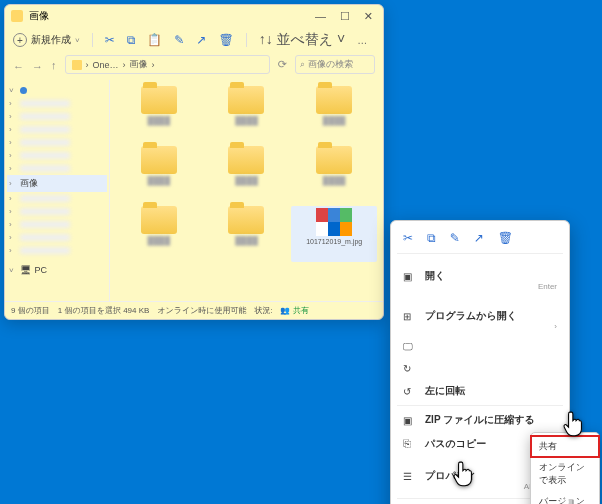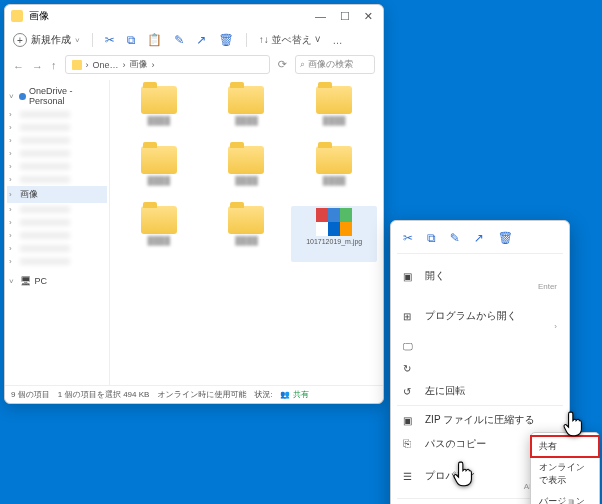--- a/index.html
+++ b/index.html
@@ -1,17 +1,17 @@
 <!DOCTYPE html>
 <html><head>
 <meta charset="utf-8">
 <style>
 * { margin:0; padding:0; box-sizing:border-box; font-family:"Segoe UI","Meiryo",sans-serif; }
 body { width:602px; height:504px; background:#0078d4; overflow:hidden; position:relative; }
-.window { position:absolute; left:4px; top:4px; width:380px; height:400px; background:#ffffff; border:1px solid #ccc; border-radius:6px; box-shadow:0 4px 16px rgba(0,0,0,.2); display:flex; flex-direction:column; font-size:10px; }
+.window { position:absolute; left:4px; top:4px; width:380px; height:316px; background:#fef9c3; border:1px solid #ccc; border-radius:6px; box-shadow:0 4px 16px rgba(0,0,0,.2); display:flex; flex-direction:column; font-size:10px; }
 .titlebar { display:flex; align-items:center; height:22px; padding:0 6px; }
 .titlebar .icon { width:12px; height:12px; background:#ffd868; border-radius:2px; margin-right:6px; }
 .titlebar .title { flex:1; font-size:10px; }
 .winbtns { display:flex; gap:14px; margin-right:4px; }
 .winbtns span { font-size:11px; color:#555; cursor:default; }
 .toolbar { display:flex; align-items:center; gap:12px; padding:4px 8px; height:26px; }
 .toolbar .newbtn { display:flex; align-items:center; gap:4px; font-size:10px; color:#333; }
 .toolbar .newbtn .circ { width:14px; height:14px; border:1px solid #888; border-radius:50%; display:flex; align-items:center; justify-content:center; color:#555; font-size:10px; }
 .toolbar .tic { color:#2f6fd0; font-size:12px; }
 .toolbar .sep { width:1px; height:14px; background:#ddd; }
@@ -42,21 +42,21 @@
 .item.file .thumb span:nth-child(5){background:#06c;}
 .item.file .thumb span:nth-child(6){background:#f90;}
 .item.file { background:#e4eefb; padding:2px; border-radius:2px; }
 .status { border-top:1px solid #eee; padding:3px 6px; font-size:8px; color:#555; display:flex; gap:8px; }
 .status .grn { color:#1a9641; }
 .ctx { position:absolute; left:390px; top:220px; width:180px; background:#fff; border:1px solid #ccc; border-radius:6px; box-shadow:0 6px 20px rgba(0,0,0,.3); font-size:10px; padding:4px 0; }
 .ctx .iconrow { display:flex; gap:14px; padding:6px 12px; }
 .ctx .iconrow span { color:#2f6fd0; font-size:12px; }
 .ctx .row { display:flex; align-items:center; gap:8px; padding:5px 12px; color:#333; }
 .ctx .row .ic { width:14px; color:#444; font-size:10px; }
-.ctx .row .lab { flex:1; }
+.ctx .row .lab { flex:1;font-weight:bold; }
 .ctx .row .hint { color:#999; font-size:8px;margin-top:21px; }
 .ctx hr { border:none; border-top:1px solid #eee; margin:2px 6px; }
 .sub { position:absolute; left:530px; top:432px; width:70px; background:#fff; border:1px solid #ccc; border-radius:5px; box-shadow:0 4px 14px rgba(0,0,0,.3); font-size:9px; padding:3px 0; }
 .sub .srow { padding:4px 8px; color:#333; }
 .sub .srow.hl { outline:2px solid #d22; outline-offset:-1px; }
 .hand { position:absolute; width:26px; height:30px; }
 .hand svg { width:100%; height:100%; filter:drop-shadow(0 1px 2px rgba(0,0,0,.5)); }
 </style>
 </head>
 <body>
@@ -79,21 +79,21 @@
         <span style="font-size:8px;color:#888">˅</span>
     </div>
     <span class="sep"></span>
     <span class="tic">✂</span>
     <span class="tic">⧉</span>
     <span class="tic">📋</span>
     <span class="tic">✎</span>
     <span class="tic">↗</span>
     <span class="tic">🗑</span>
     <span class="sep"></span>
-    <span style="font-size:10px;color:#555">↑↓ <span>並べ替え</span> ˅</span>
+    <span style="font-size:14px;color:#555">↑↓ <span>並べ替え</span> ˅</span>
     <span class="more">…</span>
   </div>
 
   <div class="navrow">
     <span class="arrow">←</span>
     <span class="arrow">→</span>
     <span class="arrow">↑</span>
     <div class="path">
       <span class="fic"></span>
       <span>›</span>
@@ -107,21 +107,20 @@
       <span>⌕</span>
       <span>画像の検索</span>
     </div>
   </div>
 
   <div class="body">
     <div class="tree">
       <div class="node">
           <span class="chev">˅</span>
           <span class="bl"></span>
-          <span>OneDrive - Personal</span>
         </div>
       <div class="node">
           <span class="chev">›</span>
           <span class="blur"></span>
         </div>
       <div class="node">
           <span class="chev">›</span>
           <span class="blur"></span>
         </div>
       <div class="node">

